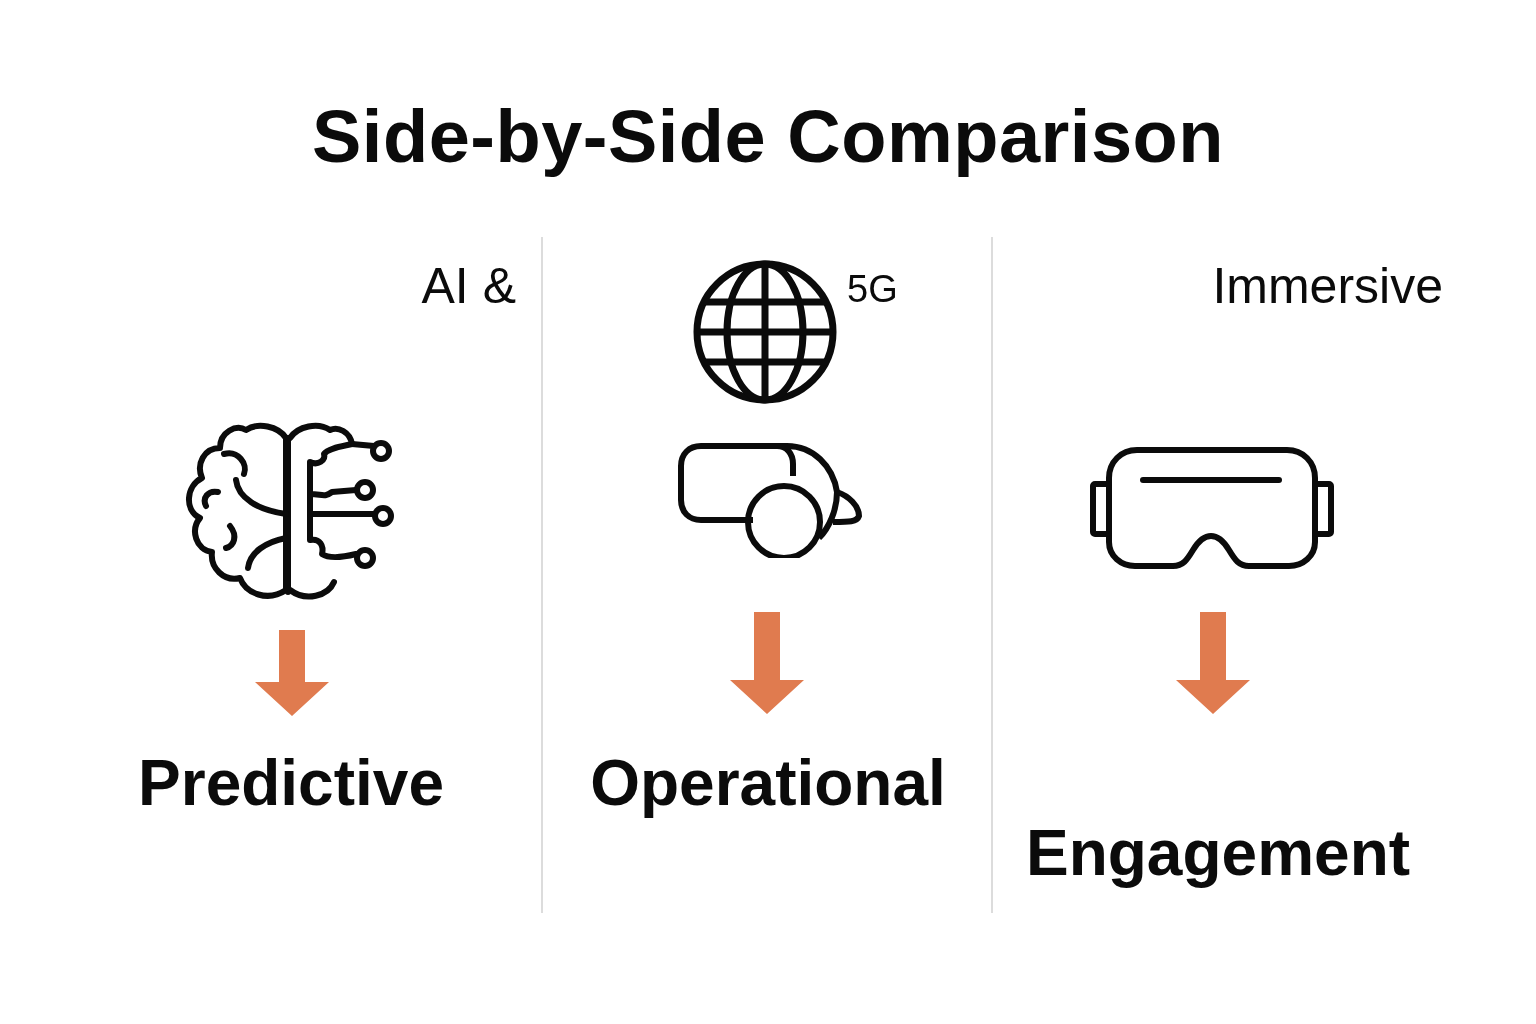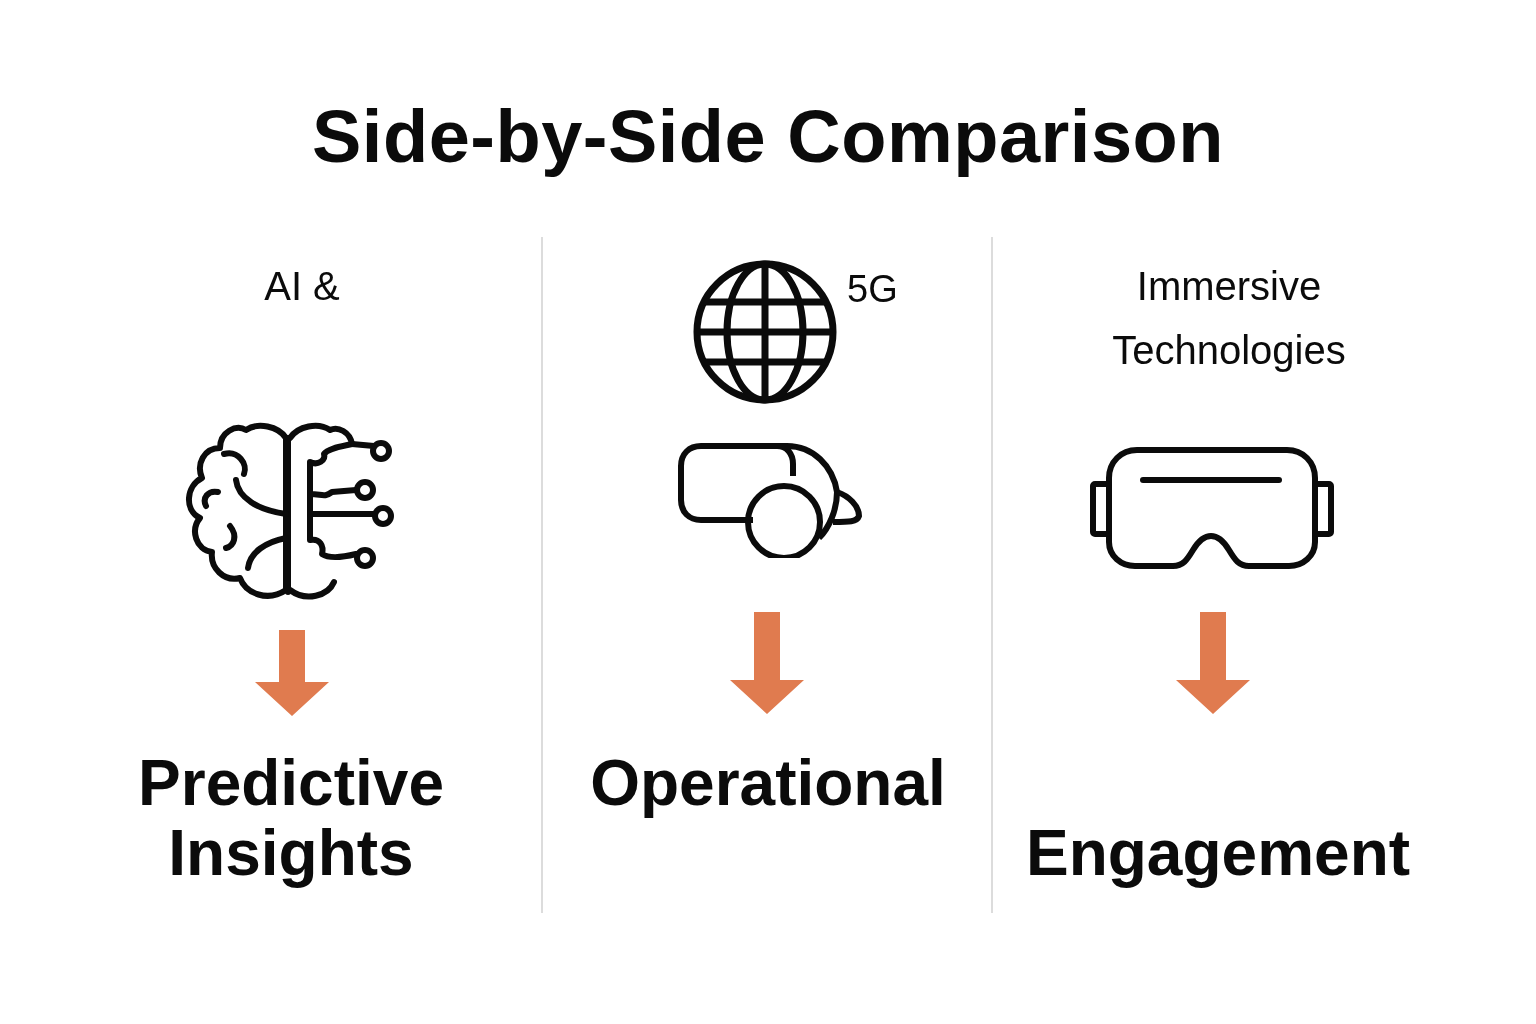--- a/index.html
+++ b/index.html
@@ -7,22 +7,22 @@
     width:1536px; height:1024px; background:#ffffff; position:relative; overflow:hidden;
     font-family:"Liberation Sans", sans-serif; color:#0b0b0b;
   }
   .title {
     position:absolute; left:0; top:92px; width:1536px; text-align:center;
     font-size:74px; font-weight:bold; letter-spacing:0.5px; line-height:90px;
   }
   .divider { position:absolute; top:237px; width:2px; height:676px; background:#dcdcdc; }
   .col { position:absolute; top:0; width:450px; height:1024px; }
   .heading {
-    position:absolute; left:11px; width:100%; text-align:center;
-    font-size:40px; line-height:64px; font-weight:normal;
+    position:absolute; left:0; width:100%; text-align:right;
+    font-size:50px; line-height:64px; font-weight:normal;
   }
   .heading.bold { font-weight:bold; }
   .result {
     position:absolute; left:0; width:100%; top:748px; text-align:center;
     font-size:64px; font-weight:bold; line-height:70px;
   }
   .icon { position:absolute; }
   .arrow { position:absolute; }
   .tag5g { position:absolute; font-size:38px; font-weight:normal;margin-left:8px; }
 </style>
@@ -63,21 +63,20 @@
       <circle cx="187" cy="140" r="8"></circle>
       <path d="M132 56 L132 96"></path>
     </g>
   </svg>
 
   <svg class="arrow" style="left:188px; top:628px;" width="76" height="90" viewBox="0 0 76 90">
     <polygon points="25,2 51,2 51,54 75,54 38,88 1,54 25,54" fill="#E07B4F"></polygon>
   </svg>
 
   <div class="result">Predictive</div>
-  <div class="result" style="top:818px;">Insights</div>
 </div>
 
 <div class="col" style="left:543px;">
   <svg class="icon" style="left:148px; top:258px;" width="148" height="148" viewBox="0 0 148 148">
     <g fill="none" stroke="#0b0b0b" stroke-width="7">
       <circle cx="74" cy="74" r="68"></circle>
       <ellipse cx="74" cy="74" rx="38" ry="68"></ellipse>
       <line x1="74" y1="6" x2="74" y2="142"></line>
       <line x1="12" y1="44" x2="136" y2="44"></line>
       <line x1="6" y1="74" x2="142" y2="74"></line>
@@ -97,21 +96,20 @@
 
   <svg class="arrow" style="left:186px; top:610px;" width="76" height="106" viewBox="0 0 76 106">
     <polygon points="25,2 51,2 51,70 75,70 38,104 1,70 25,70" fill="#E07B4F"></polygon>
   </svg>
 
   <div class="result">Operational</div>
 </div>
 
 <div class="col" style="left:993px;">
   <div class="heading bold" style="top:254px; font-weight:500;">Immersive</div>
-  <div class="heading bold" style="top:318px; font-weight:500;">Technologies</div>
 
   <svg class="icon" style="left:96px; top:444px;" width="246" height="126" viewBox="0 0 246 126">
     <g fill="none" stroke="#0b0b0b" stroke-width="6" stroke-linejoin="round" stroke-linecap="round">
       <path d="M48 6 L198 6 C214 6 226 18 226 34 L226 98 C226 112 214 122 200 122 L160 122 C150 122 146 116 140 106 C134 96 128 92 122 92 C116 92 110 96 104 106 C98 116 94 122 84 122 L46 122 C32 122 20 112 20 98 L20 34 C20 18 32 6 48 6 Z"></path>
       <line x1="54" y1="36" x2="190" y2="36"></line>
       <rect x="4" y="40" width="16" height="50" rx="2"></rect>
       <rect x="226" y="40" width="16" height="50" rx="2"></rect>
     </g>
   </svg>
 

